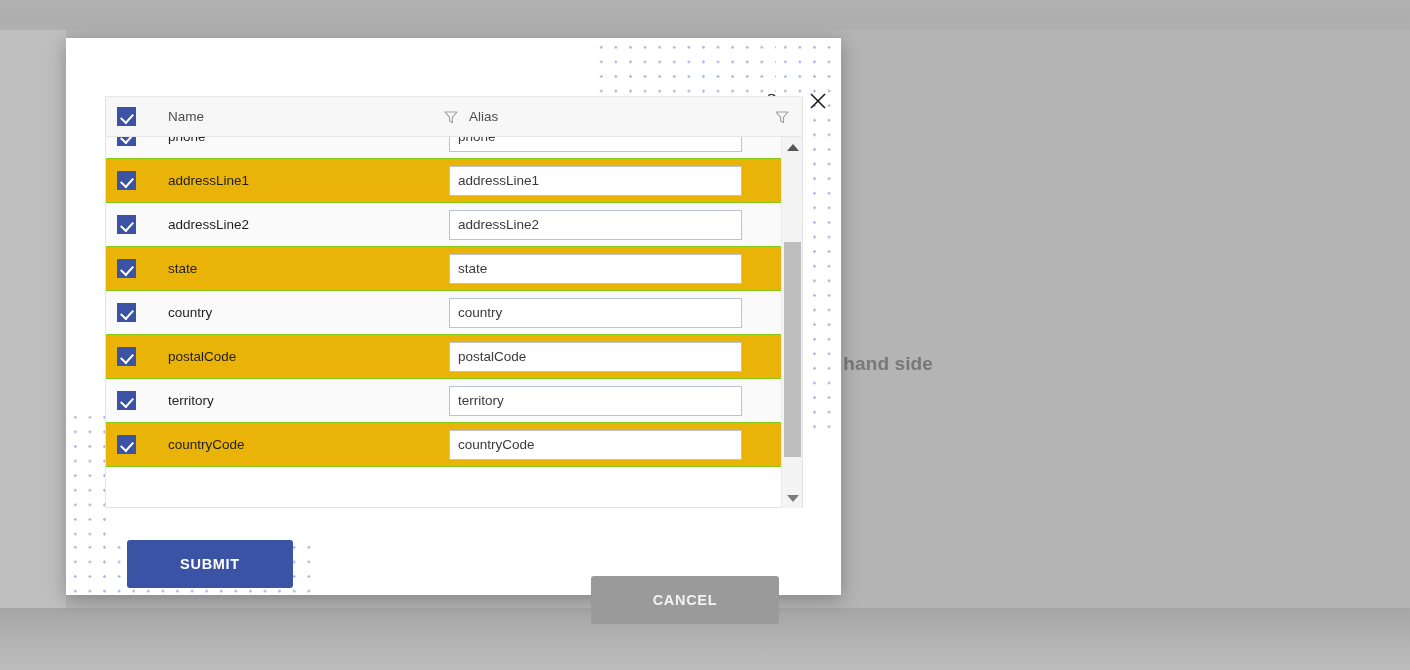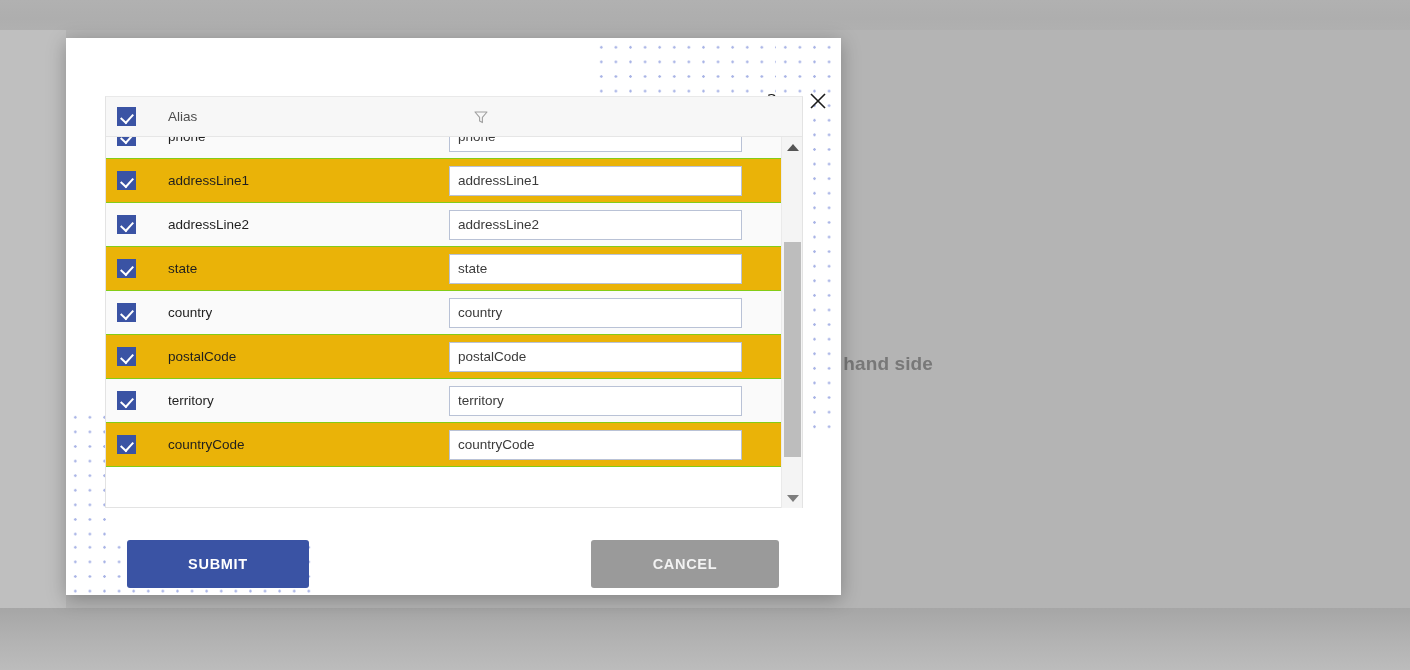--- a/index.html
+++ b/index.html
@@ -301,33 +301,34 @@
     font-size: 14.5px;
     font-weight: bold;
     letter-spacing: 0.7px;
     cursor: pointer;
     display: flex;
     align-items: center;
     justify-content: center;
   }
   #btn-submit {
     left: 61px;
-    width: 182px;
+    width: 166px;
     background: #3a53a4;
   }
   #btn-add-language {
     left: 261px;
     width: 253px;
     background: #000000;
   }
   #btn-cancel {
     left: 525px;
     width: 188px;
     background: #9a9a9a;
     color: #f2f2f2;
+    margin-top: 36px;
   }
 </style>
 </head>
 <body>
 
 <div id="page">
 
   <div id="backdrop-shade-top"></div>
   <div id="backdrop-white-strip"></div>
   <div id="backdrop-shade-bottom"></div>
@@ -347,20 +348,28 @@
         <line x1="3" y1="3" x2="17" y2="17" stroke="#1b1b1b" stroke-width="1.6"></line>
         <line x1="17" y1="3" x2="3" y2="17" stroke="#1b1b1b" stroke-width="1.6"></line>
       </svg>
     </button>
 
     <div id="grid">
 
       <div id="grid-header">
         <div class="col-check">
           <div class="cbx"></div>
+        </div>
+        <div class="col-name">
+          <span class="hdr-label">Name</span>
+          <span class="filter-icon">
+            <svg width="16" height="16" viewBox="0 0 16 16" aria-hidden="true">
+              <path d="M2 3 H14 L9.4 8.4 V13.6 L6.6 12.1 V8.4 Z" fill="none" stroke="#6b6b6b" stroke-width="1.1" stroke-linejoin="round"></path>
+            </svg>
+          </span>
         </div>
         <div class="col-alias">
           <span class="hdr-label">Alias</span>
           <span class="filter-icon">
             <svg width="16" height="16" viewBox="0 0 16 16" aria-hidden="true">
               <path d="M2 3 H14 L9.4 8.4 V13.6 L6.6 12.1 V8.4 Z" fill="none" stroke="#6b6b6b" stroke-width="1.1" stroke-linejoin="round"></path>
             </svg>
           </span>
         </div>
       </div>

